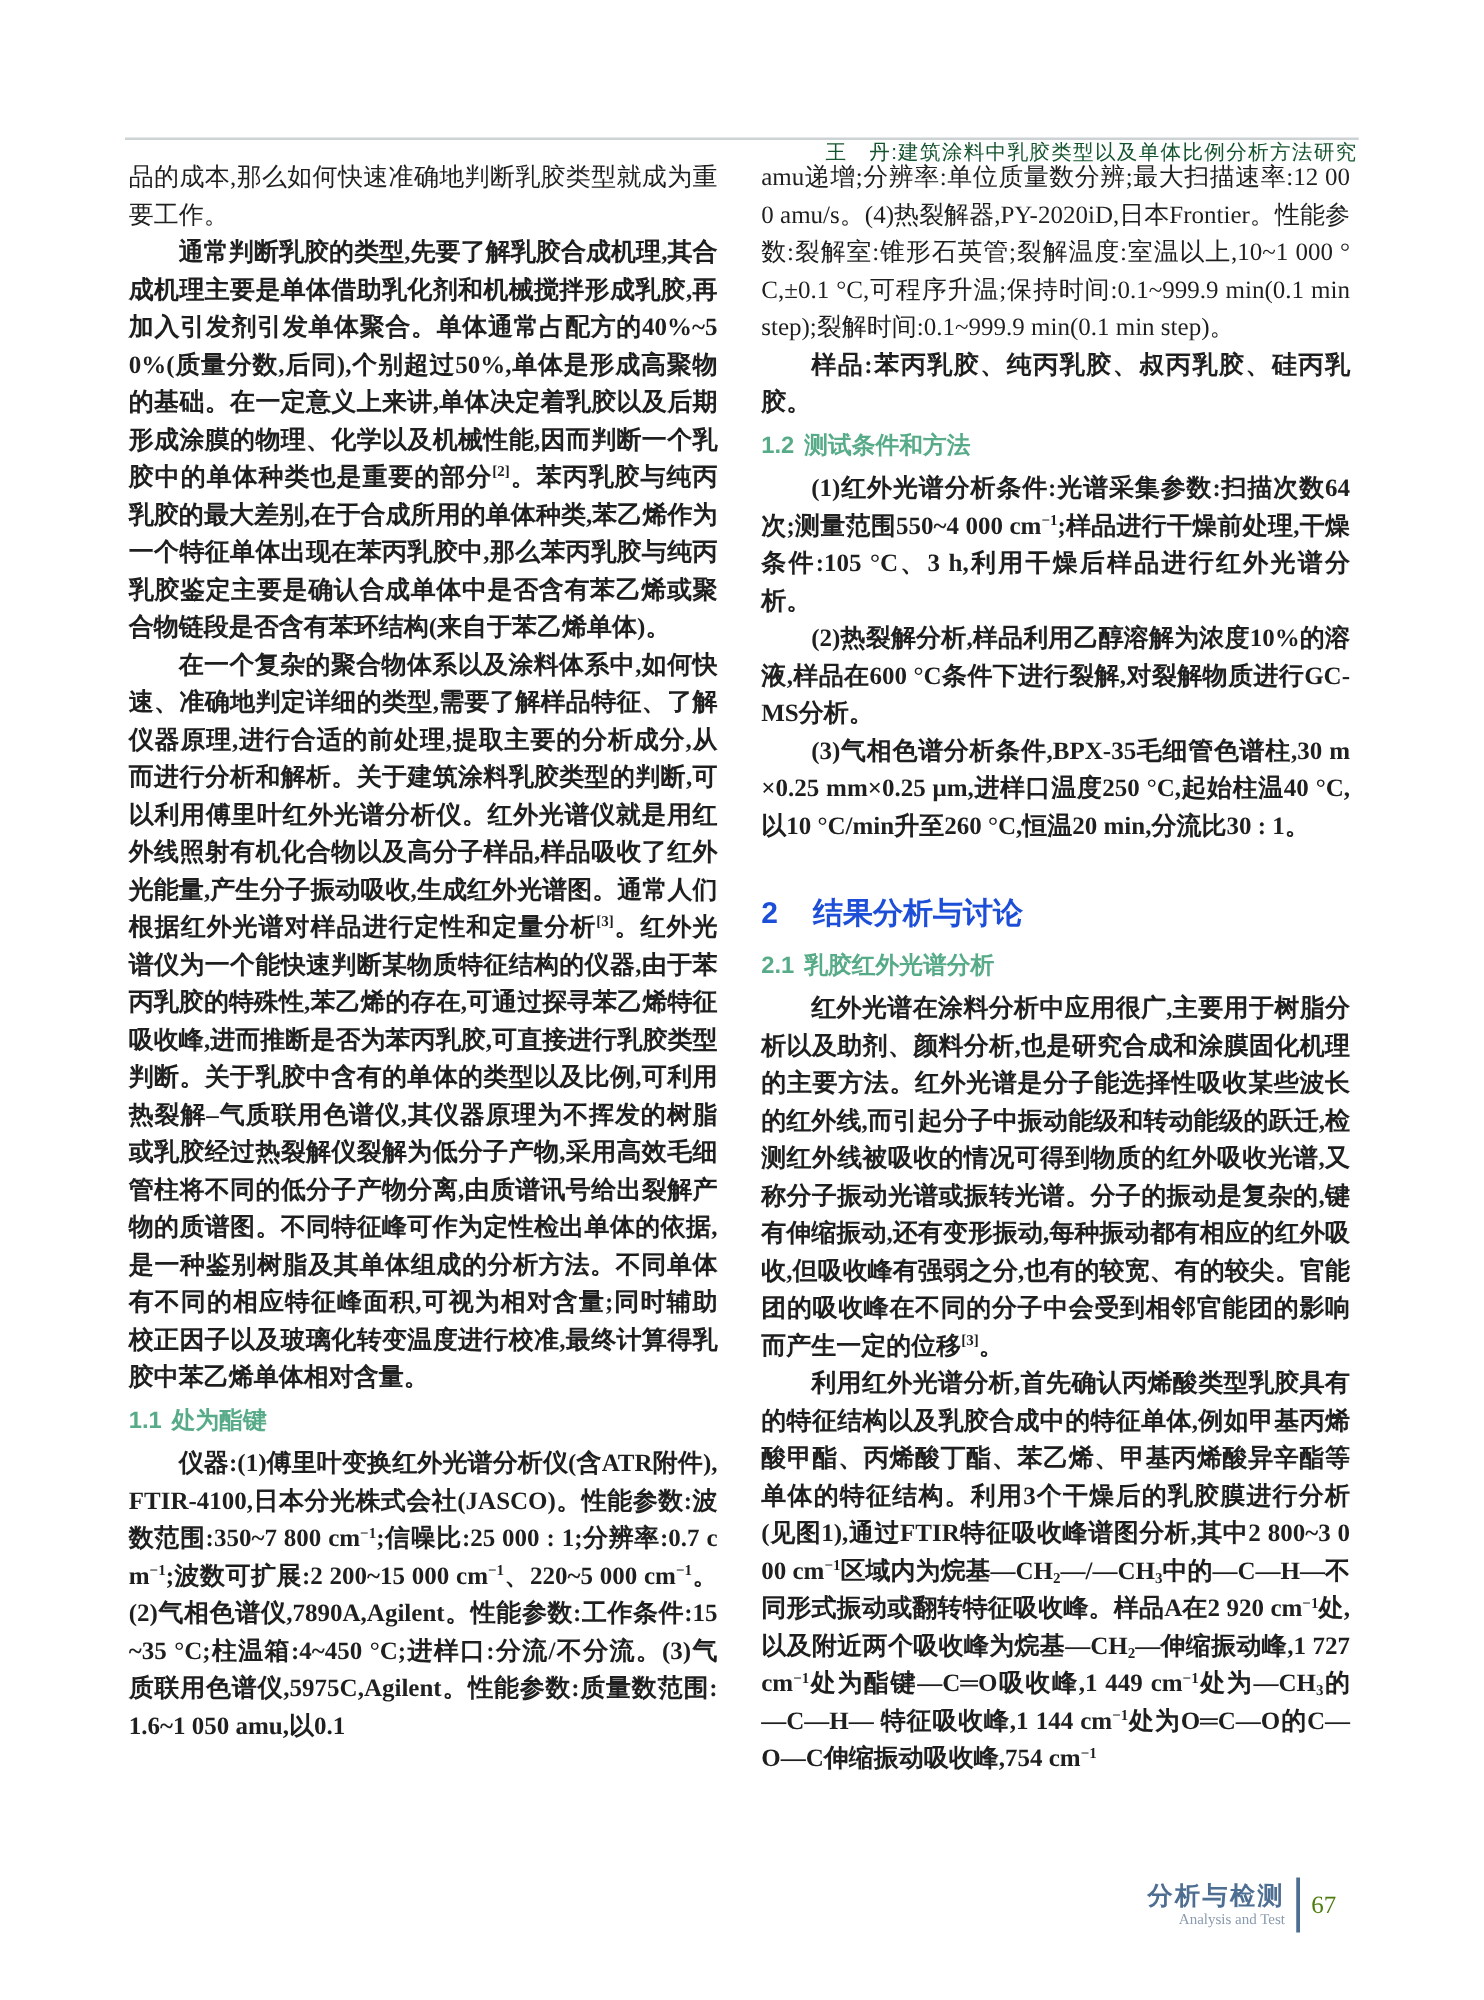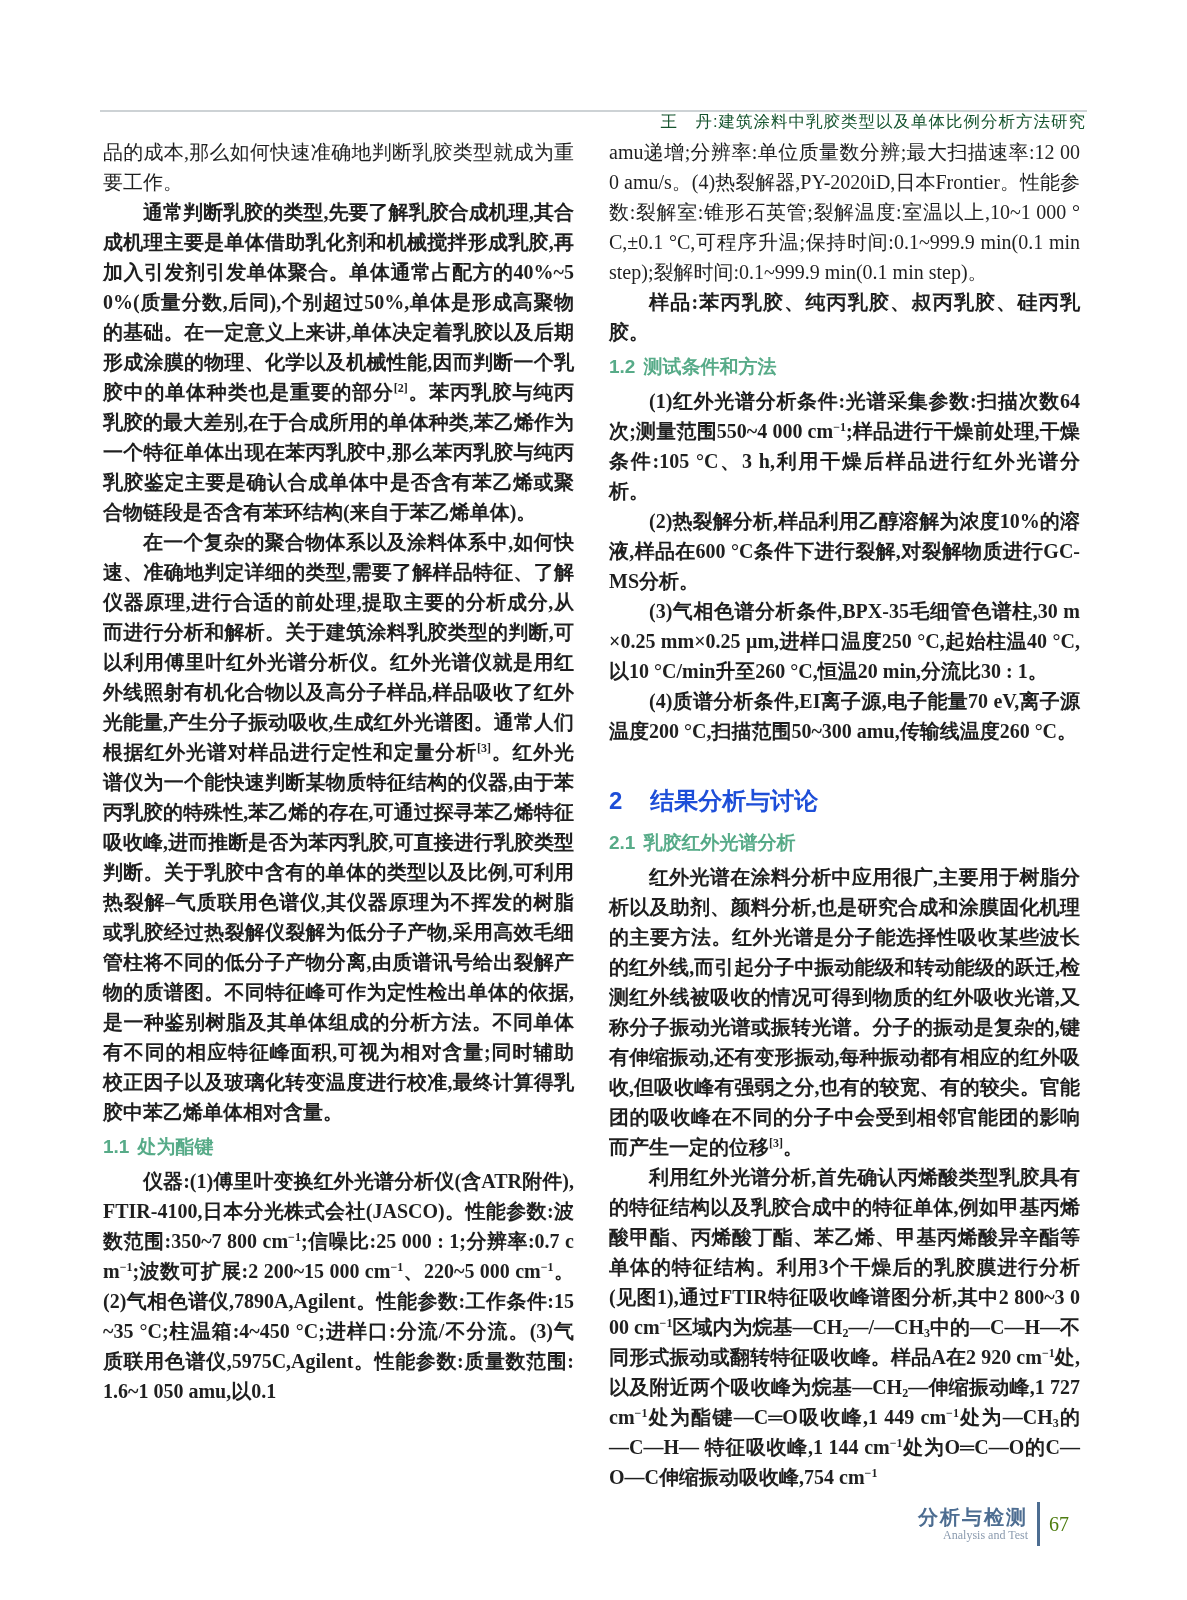--- a/index.html
+++ b/index.html
@@ -10,21 +10,21 @@
   
   .running-head{
     position:absolute;top:79px;right:101px;
     font-family:"Liberation Sans","DejaVu Sans",sans-serif;
     font-size:16.5px;color:#14532d;letter-spacing:1px;white-space:nowrap;margin-top:32px;
   }
   .head-rule{
     position:absolute;top:110px;left:100px;right:100px;height:2px;background:#cdd2d5;
   }
   
-  .col{position:absolute;top:137px;width:471px;}
+  .col{position:absolute;top:127px;width:471px;}
   .col-left{left:103px;}
   .col-right{left:609px;}
   .para{
     margin:0;font-size:20px;line-height:30px;text-align:justify;
     text-justify:inter-ideograph;word-break:break-all;
   }
   .para.indent{text-indent:2em;font-weight:bold;}
   .sup{font-size:12px;vertical-align:7px;line-height:0;}
   .sub{font-size:12px;vertical-align:-3px;line-height:0;}
   .h1{
@@ -74,21 +74,20 @@
       <p class="para indent"><span>仪器:(1)傅里叶变换红外光谱分析仪(含ATR附件),FTIR-4100,日本分光株式会社(JASCO)。性能参数:波数范围:350~7 800 cm</span><span class="sup">−1</span><span>;信噪比:25 000 : 1;分辨率:0.7 cm</span><span class="sup">−1</span><span>;波数可扩展:2 200~15 000 cm</span><span class="sup">−1</span><span>、220~5 000 cm</span><span class="sup">−1</span><span>。(2)气相色谱仪,7890A,Agilent。性能参数:工作条件:15~35 °C;柱温箱:4~450 °C;进样口:分流/不分流。(3)气质联用色谱仪,5975C,Agilent。性能参数:质量数范围:1.6~1 050 amu,以0.1</span></p>
     </div>
 
   <div class="col col-right">
       <p class="para"><span>amu递增;分辨率:单位质量数分辨;最大扫描速率:12 000 amu/s。(4)热裂解器,PY-2020iD,日本Frontier。性能参数:裂解室:锥形石英管;裂解温度:室温以上,10~1 000 °C,±0.1 °C,可程序升温;保持时间:0.1~999.9 min(0.1 min step);裂解时间:0.1~999.9 min(0.1 min step)。</span></p>
       <p class="para indent"><span>样品:苯丙乳胶、纯丙乳胶、叔丙乳胶、硅丙乳胶。</span></p>
       <div class="h2"><span class="h-num">1.2</span><span class="h-title">测试条件和方法</span></div>
       <p class="para indent"><span>(1)红外光谱分析条件:光谱采集参数:扫描次数64次;测量范围550~4 000 cm</span><span class="sup">−1</span><span>;样品进行干燥前处理,干燥条件:105 °C、3 h,利用干燥后样品进行红外光谱分析。</span></p>
       <p class="para indent"><span>(2)热裂解分析,样品利用乙醇溶解为浓度10%的溶液,样品在600 °C条件下进行裂解,对裂解物质进行GC-MS分析。</span></p>
       <p class="para indent"><span>(3)气相色谱分析条件,BPX-35毛细管色谱柱,30 m×0.25 mm×0.25 μm,进样口温度250 °C,起始柱温40 °C,以10 °C/min升至260 °C,恒温20 min,分流比30 : 1。</span></p>
-      <p class="para indent"><span>(4)质谱分析条件,EI离子源,电子能量70 eV,离子源温度200 °C,扫描范围50~300 amu,传输线温度260 °C。</span></p>
       <div class="h1"><span class="h-num">2</span><span class="h-title">结果分析与讨论</span></div>
       <div class="h2"><span class="h-num">2.1</span><span class="h-title">乳胶红外光谱分析</span></div>
       <p class="para indent"><span>红外光谱在涂料分析中应用很广,主要用于树脂分析以及助剂、颜料分析,也是研究合成和涂膜固化机理的主要方法。红外光谱是分子能选择性吸收某些波长的红外线,而引起分子中振动能级和转动能级的跃迁,检测红外线被吸收的情况可得到物质的红外吸收光谱,又称分子振动光谱或振转光谱。分子的振动是复杂的,键有伸缩振动,还有变形振动,每种振动都有相应的红外吸收,但吸收峰有强弱之分,也有的较宽、有的较尖。官能团的吸收峰在不同的分子中会受到相邻官能团的影响而产生一定的位移</span><span class="sup">[3]</span><span>。</span></p>
       <p class="para indent"><span>利用红外光谱分析,首先确认丙烯酸类型乳胶具有的特征结构以及乳胶合成中的特征单体,例如甲基丙烯酸甲酯、丙烯酸丁酯、苯乙烯、甲基丙烯酸异辛酯等单体的特征结构。利用3个干燥后的乳胶膜进行分析(见图1),通过FTIR特征吸收峰谱图分析,其中2 800~3 000 cm</span><span class="sup">−1</span><span>区域内为烷基—CH</span><span class="sub">2</span><span>—/—CH</span><span class="sub">3</span><span>中的—C—H—不同形式振动或翻转特征吸收峰。样品A在2 920 cm</span><span class="sup">−1</span><span>处,以及附近两个吸收峰为烷基—CH</span><span class="sub">2</span><span>—伸缩振动峰,1 727 cm</span><span class="sup">−1</span><span>处为酯键—C═O吸收峰,1 449 cm</span><span class="sup">−1</span><span>处为—CH</span><span class="sub">3</span><span>的—C—H— 特征吸收峰,1 144 cm</span><span class="sup">−1</span><span>处为O═C—O的C—O—C伸缩振动吸收峰,754 cm</span><span class="sup">−1</span></p>
     </div>
 
   <div class="page-footer">
     <div class="footer-journal">
       <div class="fj-cn">分析与检测</div>
       <div class="fj-en">Analysis and Test</div>

